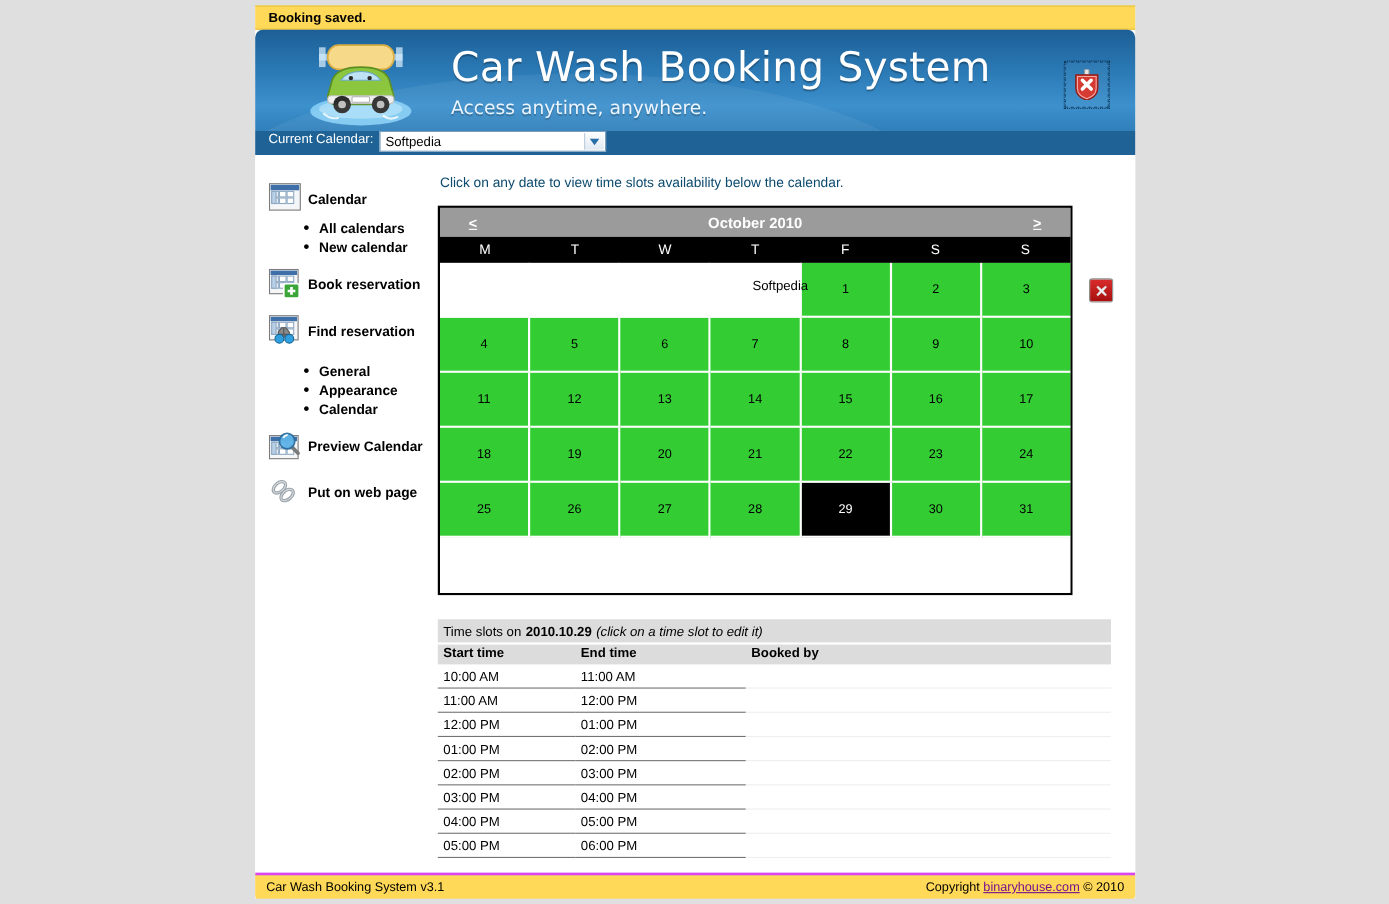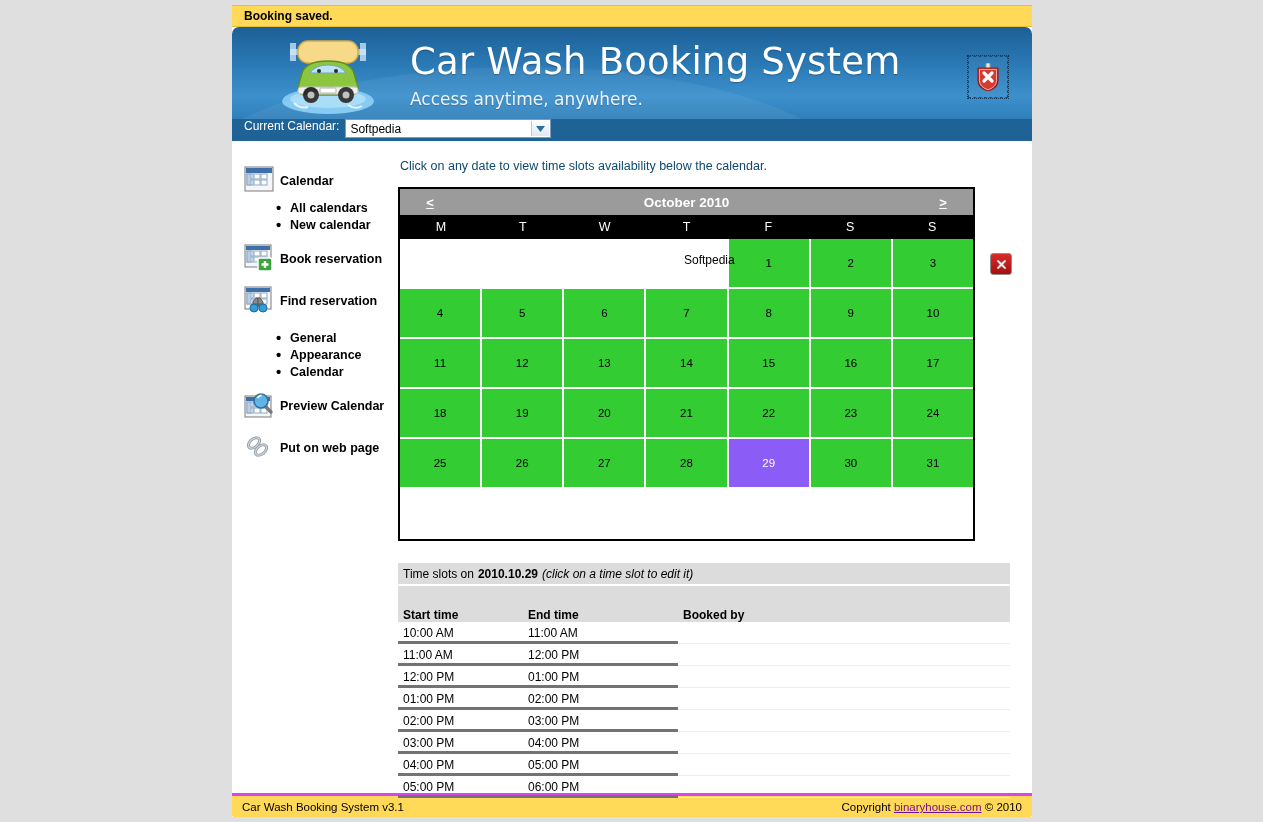--- a/index.html
+++ b/index.html
@@ -136,41 +136,41 @@
   }
   .cal-row { display:flex; height:50px; }
   .cal-cell {
     flex:1; display:flex; align-items:center; justify-content:center;
     font-size:11.5px; color:#000;
     border-right:2px solid #ffffff; border-bottom:2px solid #ffffff;
     box-sizing:border-box; cursor:pointer;
   }
   .cal-cell.blank { background:#ffffff; border-right-color:#ffffff; cursor:default; }
   .cal-cell.free { background:#33cc33; }
-  .cal-cell.sel  { background:#8b5cf6; color:#ffffff; }
+  .cal-cell.sel  { background:#000000; color:#ffffff; }
   .cal-row:last-child .cal-cell { border-bottom:none; }
   .cal-row .cal-cell:last-child { border-right:none; }
   
   #slots { margin-top:22px; width:612px; }
   #slots-caption {
     background:#dcdcdc; height:21px; display:flex; align-items:center;
     padding-left:5px; font-size:12px; color:#000;text-align:right;
   }
   #slots-caption b { margin:0 4px; }
   #slots-caption i { font-style:italic; }
   #slots-head {
-    background:#dcdcdc; height:36px; display:flex; align-items:flex-end;
+    background:#dcdcdc; height:18px; display:flex; align-items:flex-start;
     font-size:12px; font-weight:bold; color:#000; margin-top:2px;
   }
   .col-start { width:125px; padding-left:5px; box-sizing:border-box; }
   .col-end   { width:155px; padding-left:5px; box-sizing:border-box; }
   .col-by    { flex:1; padding-left:5px; box-sizing:border-box; }
   .slot-row { display:flex; height:22px; align-items:center; font-size:12px; color:#000; position:relative; }
   .slot-row .col-start, .slot-row .col-end {
-    border-bottom:3px solid #737373; height:22px; line-height:22px;
+    border-bottom:1px solid #737373; height:22px; line-height:22px;
   }
   .slot-row .col-by { border-bottom:1px solid #eeeeee; height:22px; line-height:22px; }
   #booked-overlay {
     position:absolute; left:280px; top:0; right:0; height:176px;
     pointer-events:none;
   }
   #booked-name {
     position:absolute; left:6px; top:112px; font-size:12px; color:#000;
   }
   #del-btn {

